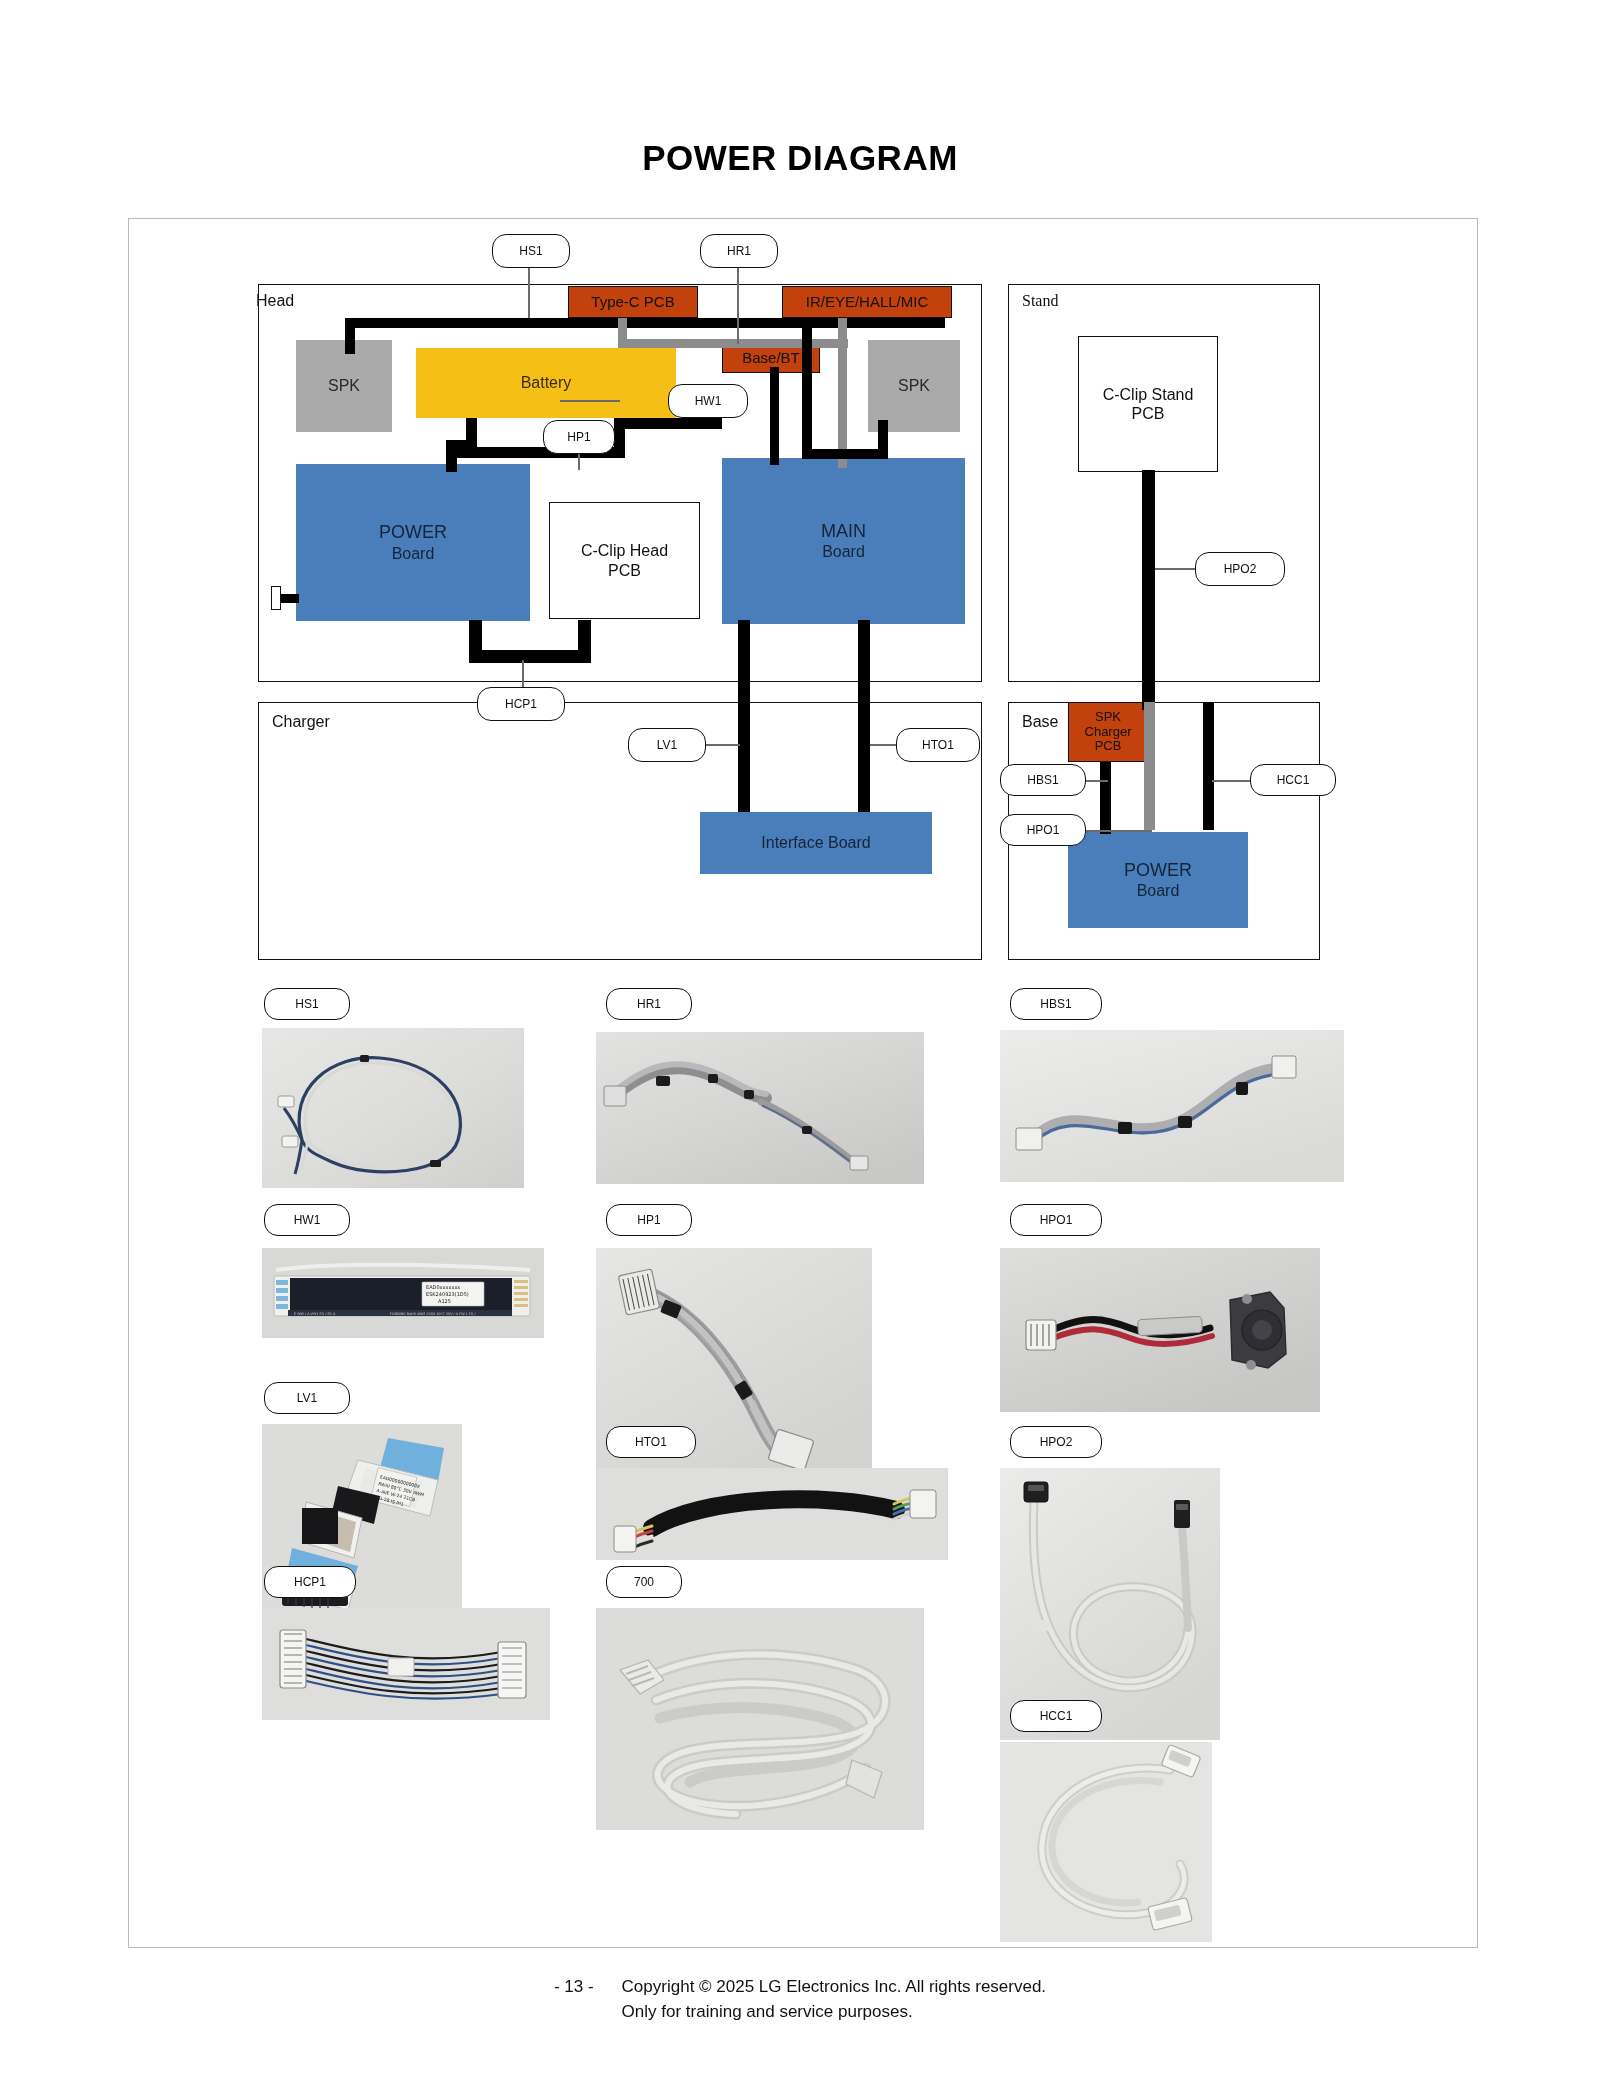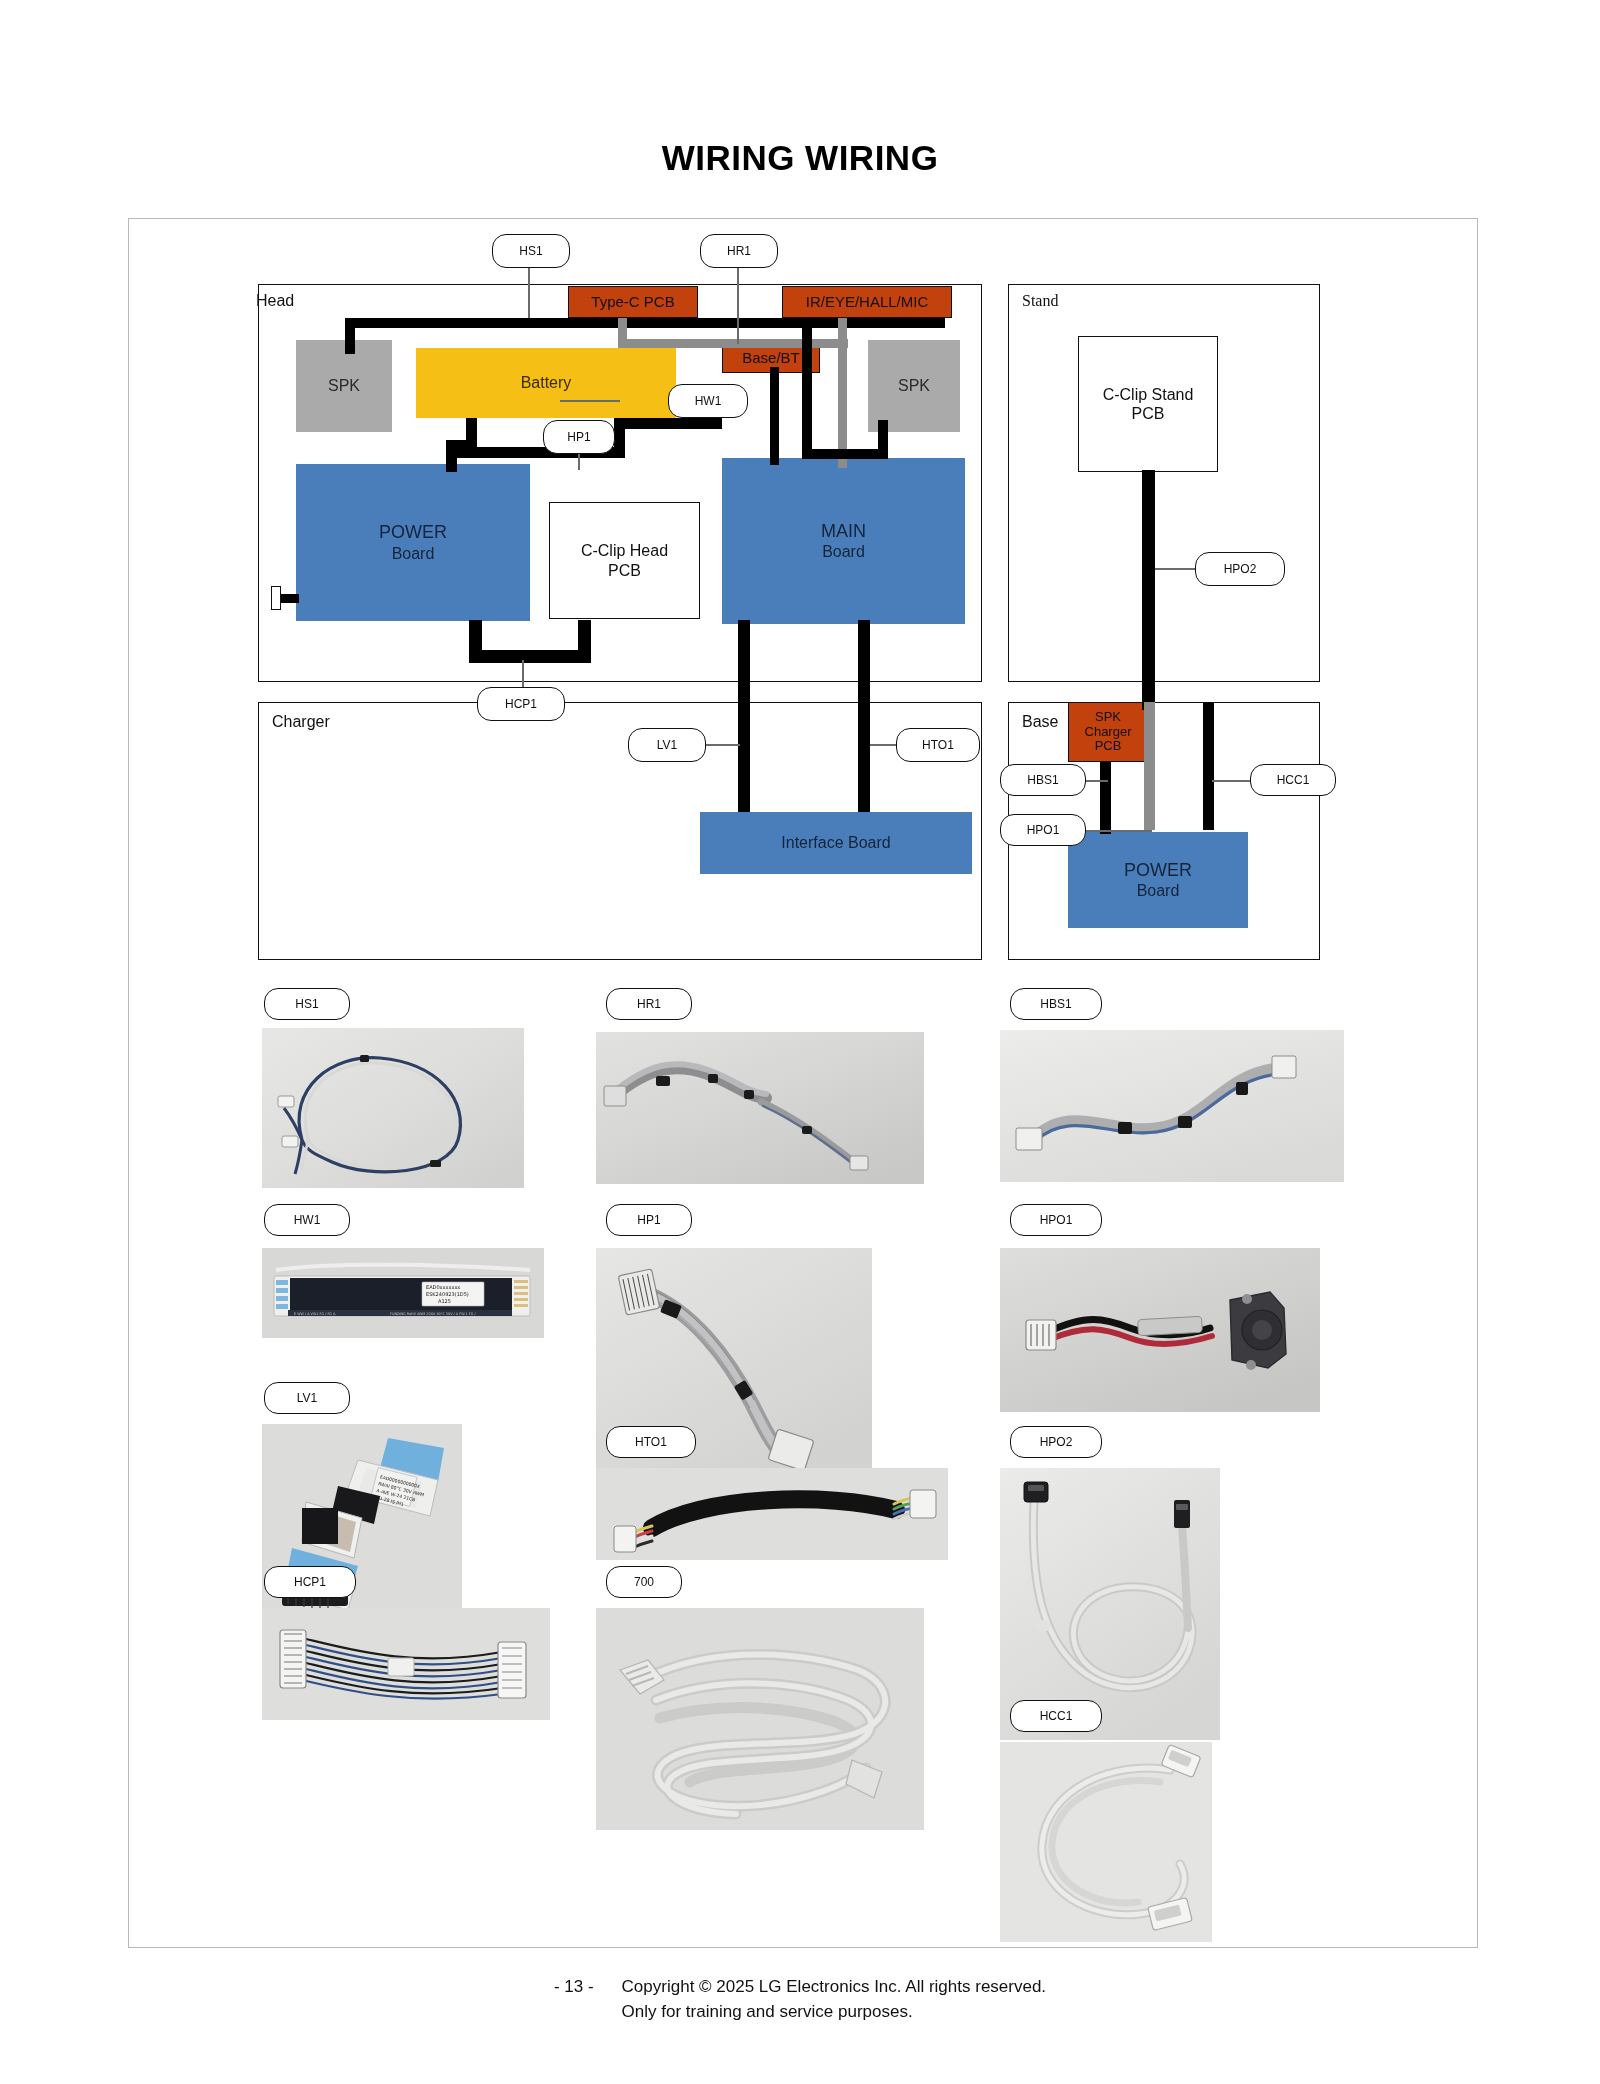--- a/index.html
+++ b/index.html
@@ -148,21 +148,21 @@
     gap: 28px;
     font-size: 17px;
     color: #111;
   }
   .footer .pageno { padding-top: 2px; white-space: nowrap; }
   .footer .copy { line-height: 1.45; }
 </style>
 </head>
 <body>
 
-<div class="page-title">WIRING WIRING</div>
+<div class="page-title">POWER DIAGRAM</div>
 
 <div class="page-frame"></div>
 
 <div class="group-box" style="left:258px; top:284px; width:724px; height:398px;"></div>
 <div class="group-label" style="left:256px; top:292px;">Head</div>
 
 <div class="wire" style="left:345px; top:318px; width:600px; height:10px;"></div>
 <div class="wire" style="left:345px; top:318px; width:10px; height:36px;"></div>
 
 <div class="wire gray" style="left:618px; top:318px; width:9px; height:30px;"></div>
@@ -242,21 +242,21 @@
   <span>C-Clip Stand</span>
   <span>PCB</span>
 </div>
 
 <div class="wire" style="left:1142px; top:470px; width:13px; height:240px;"></div>
 <div class="wire thin" style="left:1155px; top:568px; width:40px; height:2px;"></div>
 
 <div class="group-box" style="left:258px; top:702px; width:724px; height:258px;"></div>
 <div class="group-label" style="left:272px; top:713px;">Charger</div>
 
-<div class="block blue" style="left:700px; top:812px; width:272px; height:62px;">
+<div class="block blue" style="left:700px; top:812px; width:232px; height:62px;">
   <span>Interface Board</span>
 </div>
 
 <div class="wire thin" style="left:706px; top:744px; width:34px; height:2px;"></div>
 <div class="wire thin" style="left:870px; top:744px; width:28px; height:2px;"></div>
 
 <div class="group-box" style="left:1008px; top:702px; width:312px; height:258px;"></div>
 <div class="group-label" style="left:1022px; top:713px;">Base</div>
 
 <div class="label-box" style="left:1068px; top:702px; width:80px; height:60px; flex-direction:column; font-size:13px;">

